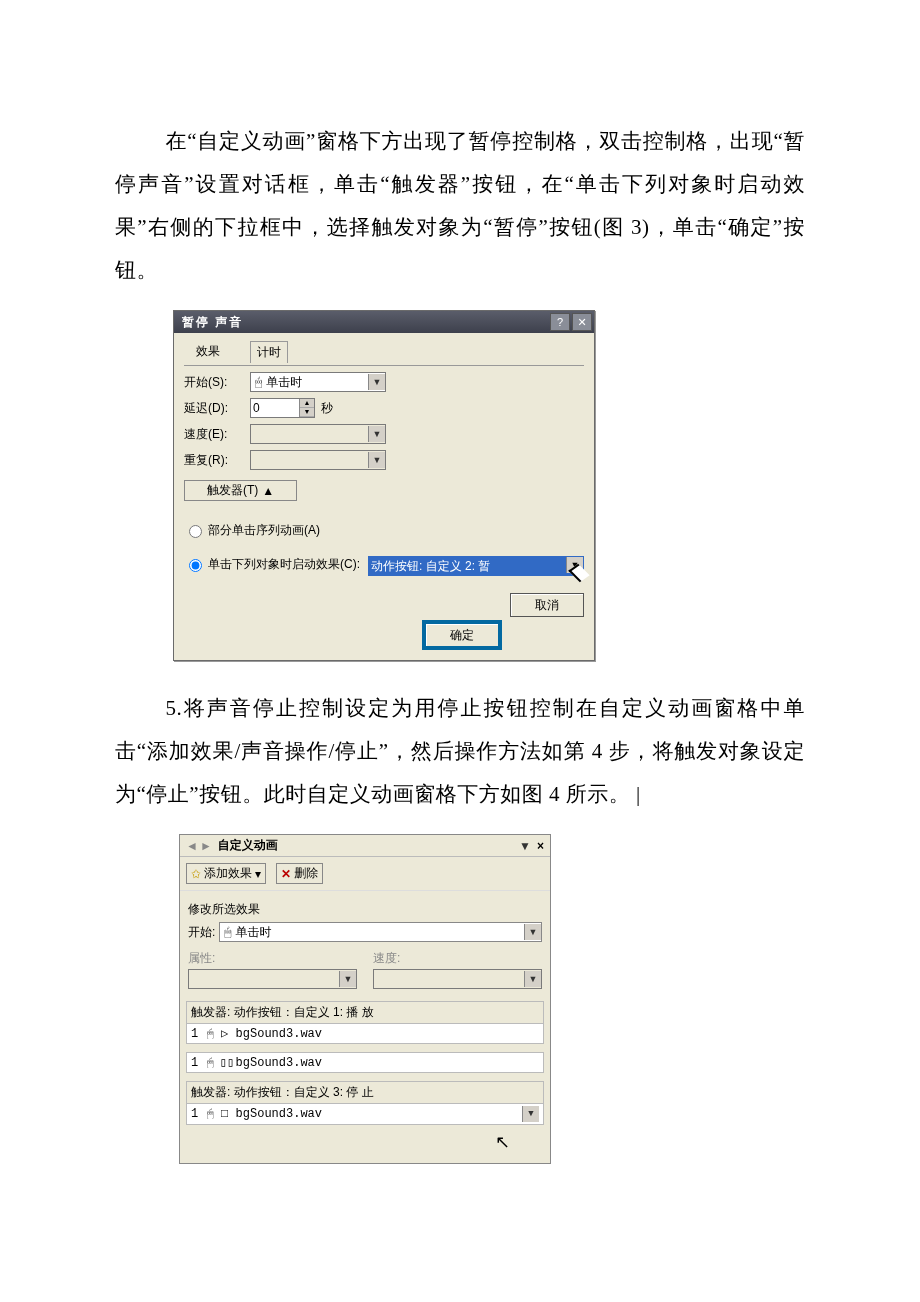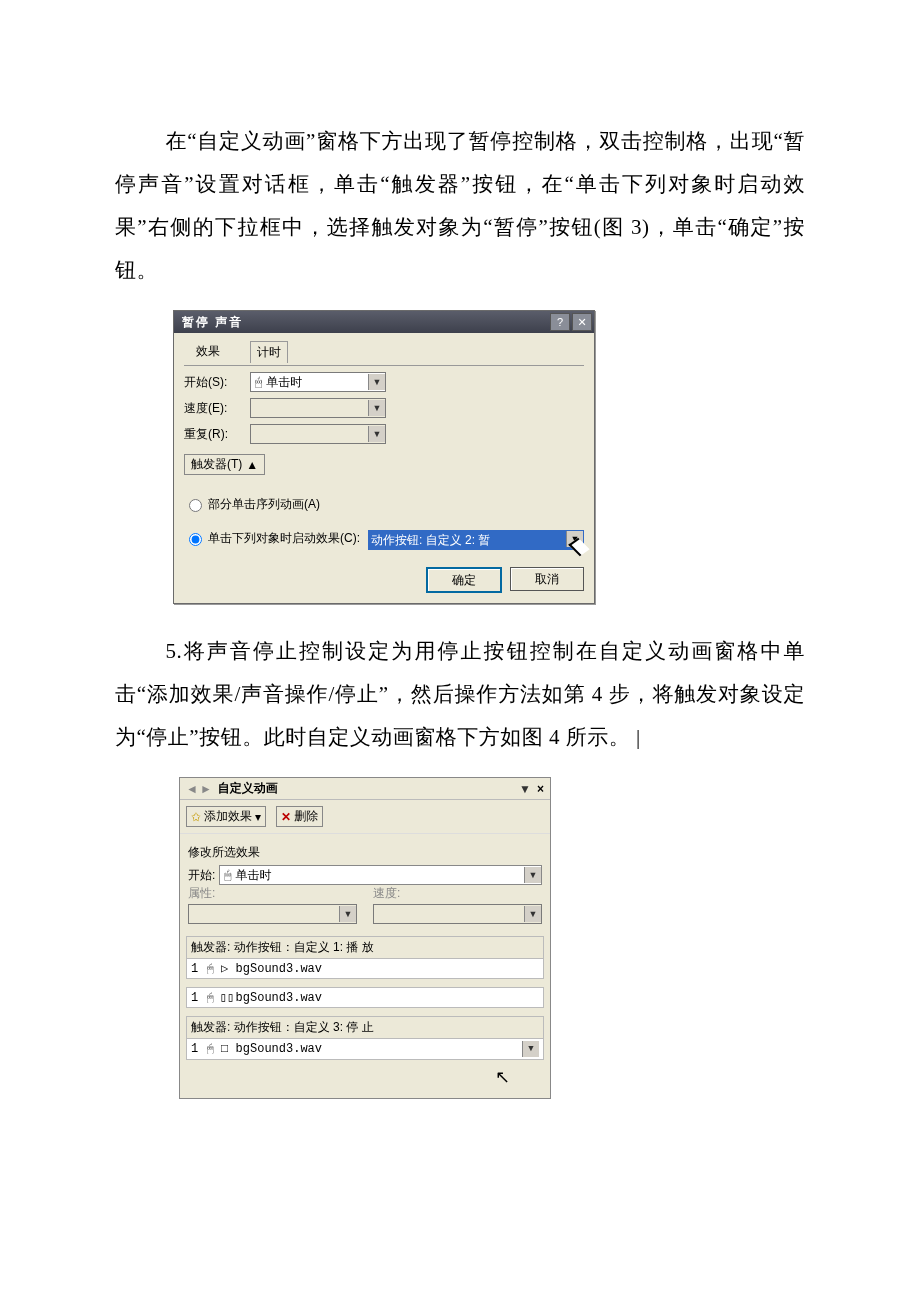--- a/index.html
+++ b/index.html
@@ -72,38 +72,38 @@
   .spinner {
     display:flex;align-items:center;border:1px solid #7a7a7a;background:#fff;height:18px;
   }
   .spinner input{border:none;width:44px;height:16px;font-size:12px;padding:0 2px;}
   .spin-btns{display:flex;flex-direction:column;border-left:1px solid #888;}
   .spin-btns div{width:14px;height:8px;background:#d4d0c8;font-size:7px;display:flex;align-items:center;justify-content:center;line-height:6px;border-bottom:1px solid #aaa;}
   .chk { margin-right:4px; width:12px;height:12px;}
   .disabled-text{color:#9a9a9a;}
   .trig-btn{
     display:inline-flex;align-items:center;gap:4px;
-    border:1px solid #888;background:#ece9d8;padding:1px 6px;margin:4px 0;
+    border:1px solid #888;background:#ece9d8;padding:1px 22px;margin:4px 0;
   }
   .radio-row{display:flex;align-items:flex-start;margin:17px 0;}
   .radio-row input{margin-right:6px;}
   .trigger-select{
     flex:1; margin-left:8px;
     background:#316ac5;color:#fff;border:1px solid #316ac5;
     height:18px;display:flex;align-items:center;padding:0 2px;font-size:12px;
     position:relative;
   }
   .trigger-select .dropbtn{background:#d4d0c8;color:#000;border-left:1px solid #888;position:absolute;right:0;top:0;height:16px;}
   .btn-row{display:flex;justify-content:flex-end;gap:8px;margin-top:14px;}
   .winbtn{
     width:72px;height:22px;border:1px solid #555;background:#ece9d8;
     display:flex;align-items:center;justify-content:center;font-size:12px;
     box-shadow: inset 1px 1px 0 #fff;
   }
-  .winbtn.default{border:2px solid #0369a1;}
+  .winbtn.default{border:4px solid #0369a1;margin-top:27px;}
   .cursor-ptr{position:relative;}
   .cursor-ptr::after{
     content:"";position:absolute;right:-2px;bottom:-6px;width:10px;height:14px;
     border-left:2px solid #000;border-top:2px solid #000;
     transform:rotate(-35deg) skewX(10deg);
     background:#fff;
   }
   
   .pane {
     margin: 14px 0 0 64px;
@@ -127,21 +127,21 @@
   .tlbtn{
     display:flex;align-items:center;gap:3px;
     border:1px solid #888;background:#ece9d8;padding:1px 4px;
   }
   .star{color:#c59a00;}
   .x-ic{color:#b00;font-weight:bold;}
   .pane-section{padding:4px 8px;}
   .pane-label{margin:6px 0 4px 0;}
   .wide-combo{display:flex;border:1px solid #888;background:#fff;height:18px;align-items:center;padding-left:4px;}
   .wide-combo .dropbtn{height:16px;}
-  .two-col{display:flex;gap:16px;margin-top:0;color:#888;}
+  .two-col{display:flex;gap:16px;margin-top:8px;color:#888;}
   .two-col > div{flex:1;}
   .two-col .combo.disabled{margin-top:2px;}
   .trigger-group{
     margin:8px 6px 0 6px;
   }
   .trig-head{
     background:#ece9d8;border:1px solid #bbb;border-bottom:none;
     padding:2px 4px;
   }
   .anim-row{
@@ -180,20 +180,31 @@
 
       <div class="form-row">
         <span class="lbl">开始(S):</span>
         <div class="combo" style="width:130px">
           <span>🖱</span>
           <span class="sel" style="margin-left:4px">单击时</span>
           <div class="dropbtn">▼</div>
         </div>
       </div>
 
+      <div class="form-row">
+        <span class="lbl">延迟(D):</span>
+        <div class="spinner">
+          <input value="0" style="">
+          <div class="spin-btns">
+              <div>▲</div>
+              <div>▼</div>
+            </div>
+        </div>
+        <span style="margin-left:6px">秒</span>
+      </div>
 
       <div class="form-row">
         <span class="lbl">速度(E):</span>
         <div class="combo disabled" style="width:130px">
           <span class="sel"></span>
             <div class="dropbtn">▼</div>
         </div>
       </div>
 
       <div class="form-row">

